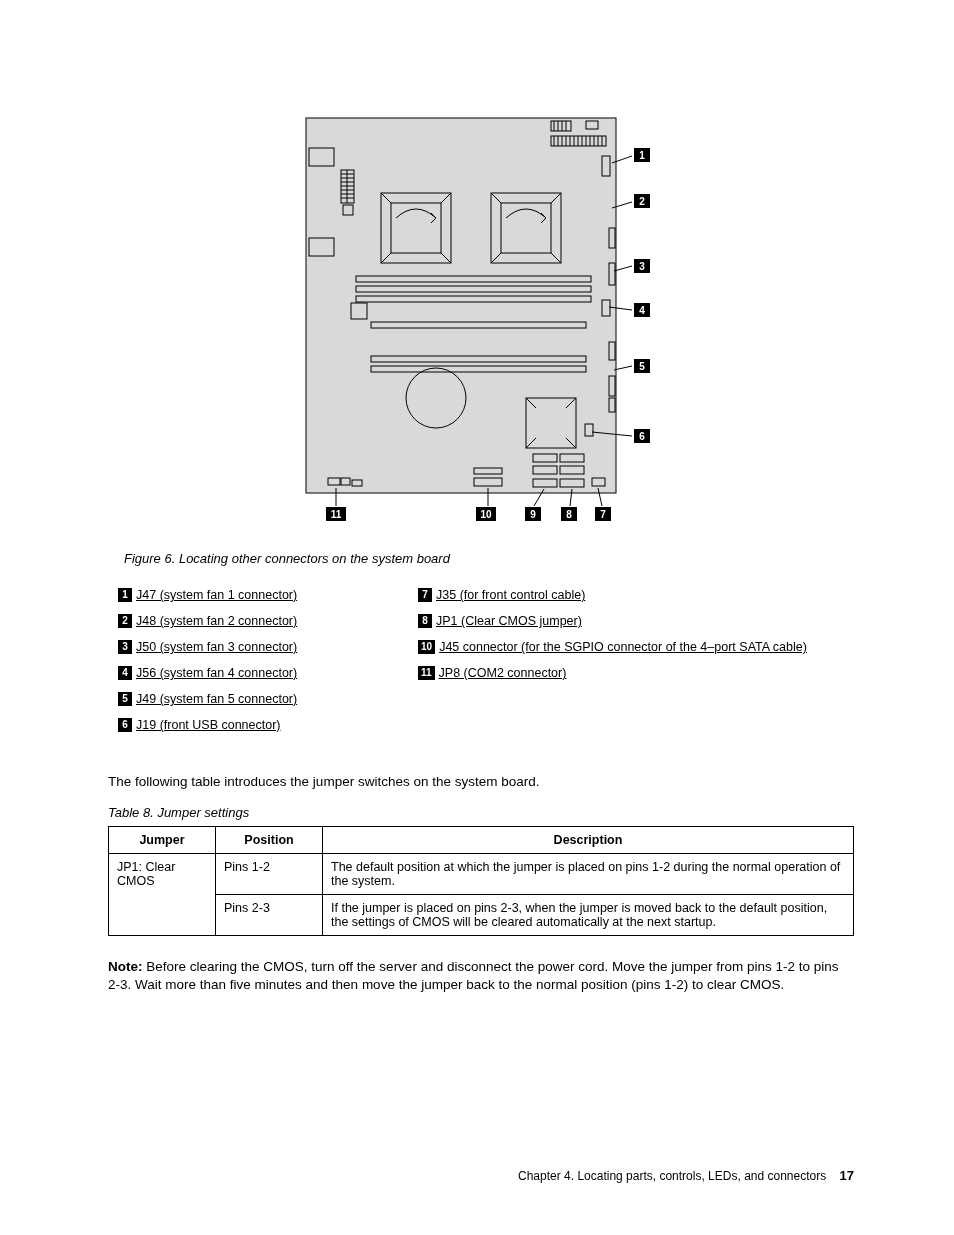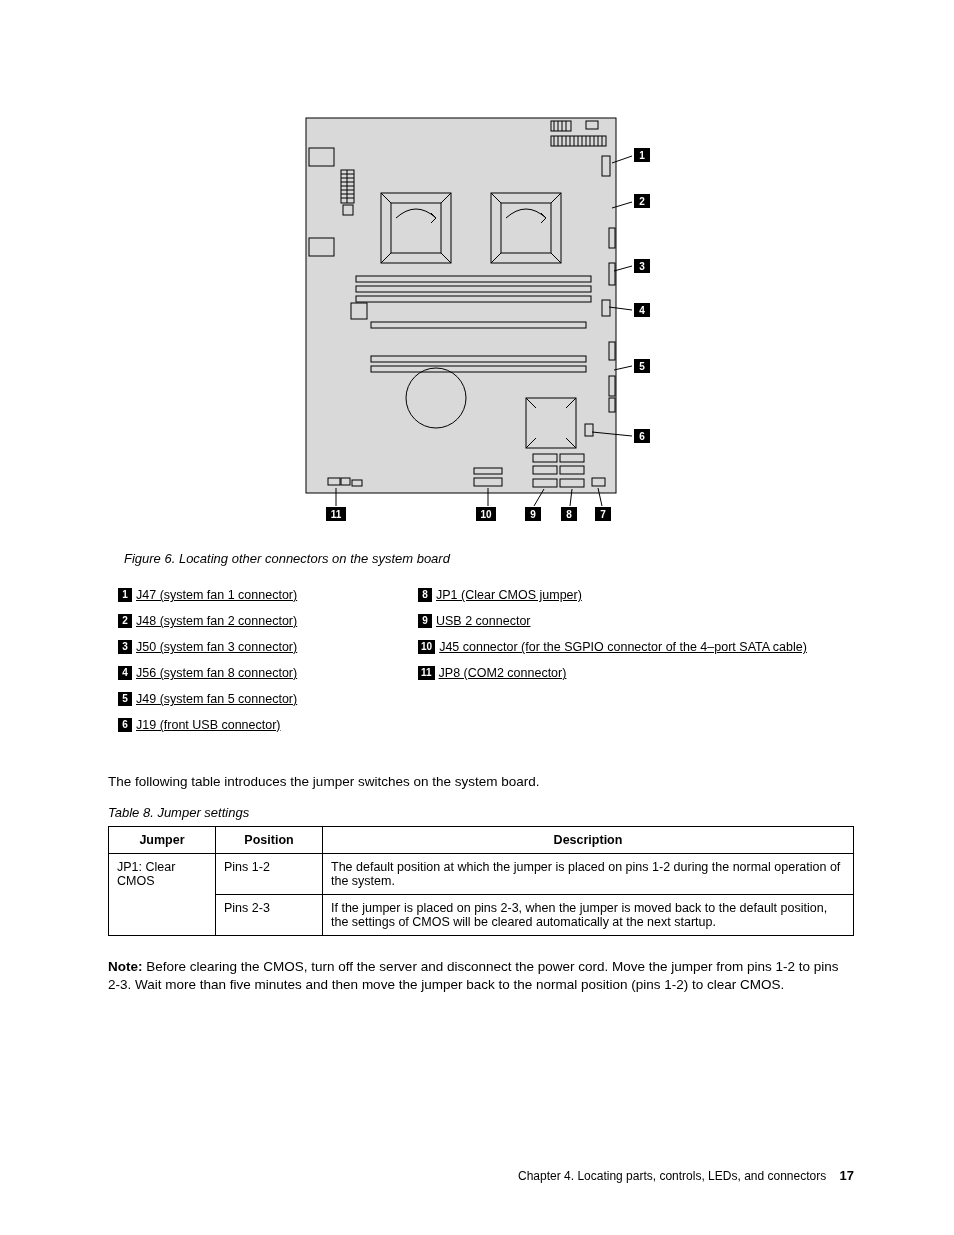--- a/index.html
+++ b/index.html
@@ -235,27 +235,27 @@
   </div>
 
   <div class="figure-caption">Figure 6.  Locating other connectors on the system board</div>
 
   <div class="legend">
     <div class="legend-cols">
       <div class="legend-col-left">
         <div class="legend-item"><span class="num-box">1</span><span>J47 (system fan 1 connector)</span></div>
         <div class="legend-item"><span class="num-box">2</span><span>J48 (system fan 2 connector)</span></div>
         <div class="legend-item"><span class="num-box">3</span><span>J50 (system fan 3 connector)</span></div>
-        <div class="legend-item"><span class="num-box">4</span><span>J56 (system fan 8 connector)</span></div>
+        <div class="legend-item"><span class="num-box">4</span><span>J56 (system fan 4 connector)</span></div>
         <div class="legend-item"><span class="num-box">5</span><span>J49 (system fan 5 connector)</span></div>
         <div class="legend-item"><span class="num-box">6</span><span>J19 (front USB connector)</span></div>
       </div>
       <div class="legend-col-right">
+        <div class="legend-item"><span class="num-box">7</span><span>J35 (for front control cable)</span></div>
         <div class="legend-item"><span class="num-box">8</span><span>JP1 (Clear CMOS jumper)</span></div>
-        <div class="legend-item"><span class="num-box">9</span><span>USB 2 connector</span></div>
         <div class="legend-item"><span class="num-box">10</span><span>J45 connector (for the SGPIO connector of the 4–port SATA cable)</span></div>
         <div class="legend-item"><span class="num-box">11</span><span>JP8 (COM2 connector)</span></div>
       </div>
     </div>
   </div>
 
   <div class="intro-text">The following table introduces the jumper switches on the system board.</div>
 
   <div class="table-caption">Table 8.  Jumper settings</div>
 

